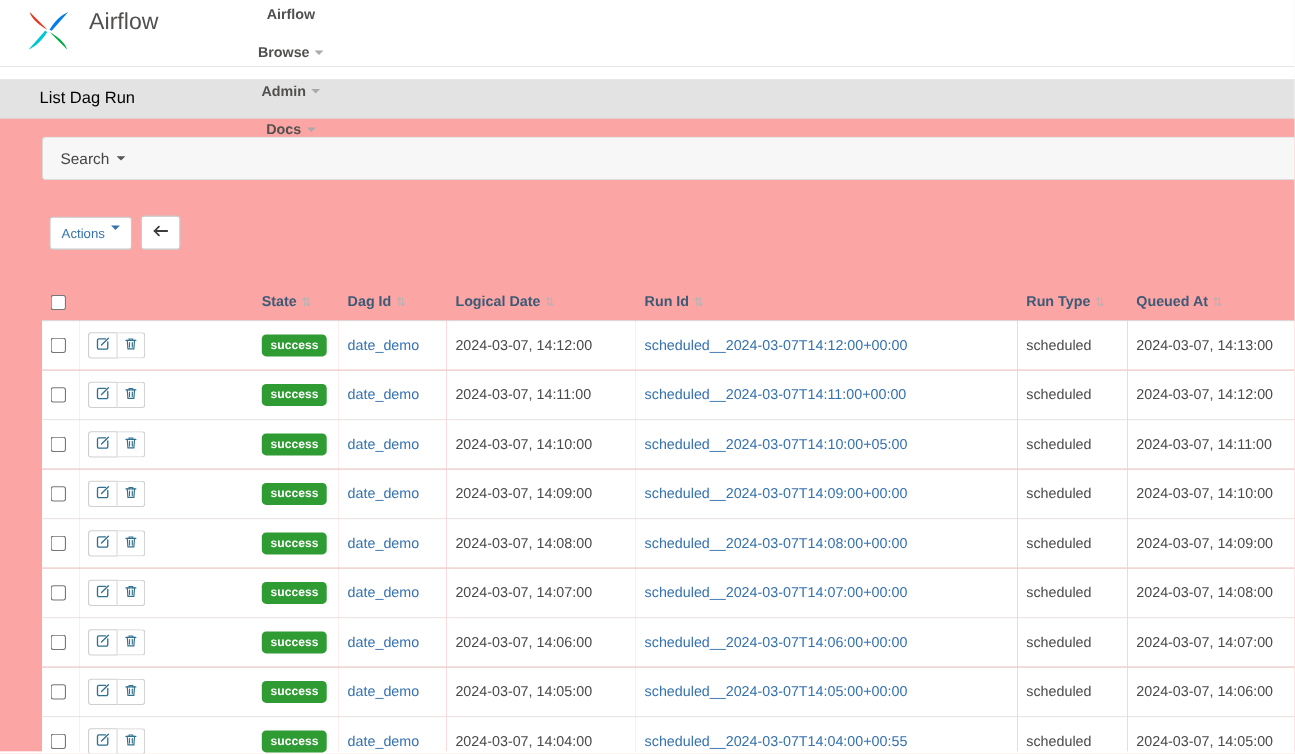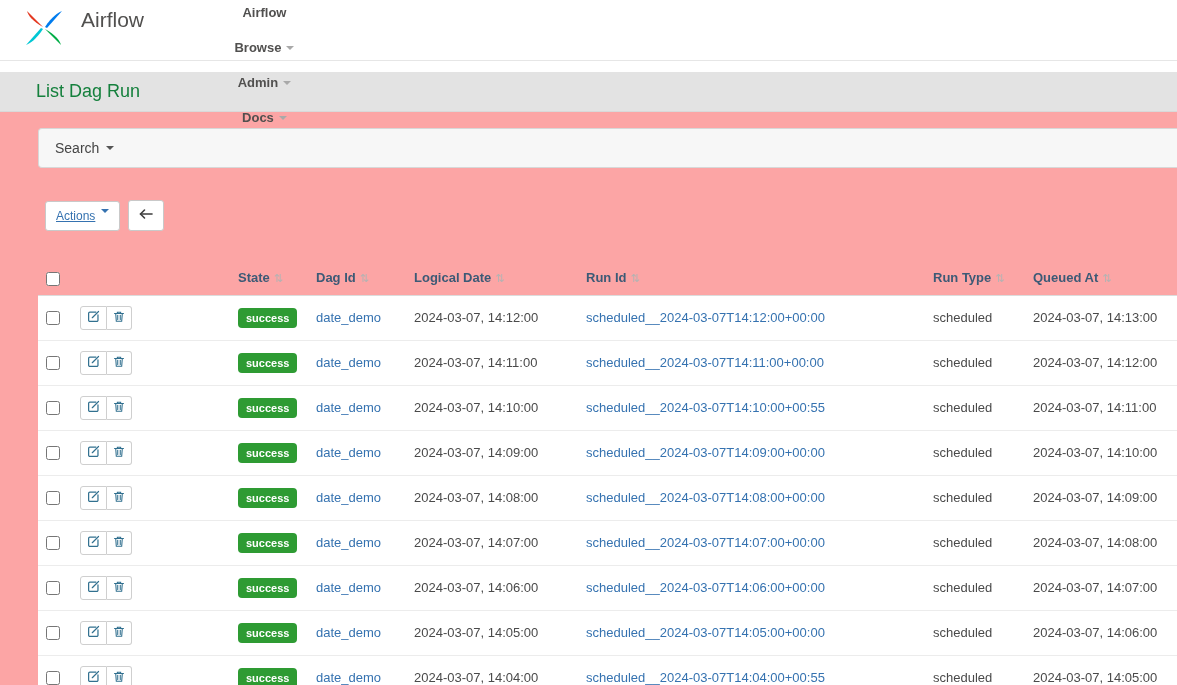--- a/index.html
+++ b/index.html
@@ -15,33 +15,33 @@
   .brand-text { font-size:21px; color:#51504f; }
   .nav { display:flex; align-items:center;flex-direction:column; }
   .nav-item { display:flex; align-items:center; gap:5px; padding:10px 15px;
     font-size:13px; font-weight:bold; color:#51504f; text-decoration:none; cursor:pointer; }
   .caret { width:0; height:0; border-left:4px solid transparent; border-right:4px solid transparent;
     border-top:4px solid #a9a9a9; display:inline-block; }
 
   
   .band-gap { height:11px; background:#fff; }
   .page-band { background:#e3e3e3; padding:9px 36px; border-bottom:1px solid #d9d9d9; }
-  .page-band h1 { font-size:18px; font-weight:normal; color:#15803d; }
+  .page-band h1 { font-size:15px; font-weight:normal; color:#000000; }
 
   
   .content { background:#fca5a5; height:calc(685px - 61px - 11px - 38px); }
   .search-panel { margin:0 0 0 38px; padding:11px 16px; background:#f7f7f7;
     border:1px solid #d8d8d8; border-right:none; border-radius:4px 0 0 4px;
     font-size:14px; color:#454545; display:flex; align-items:center; gap:7px; cursor:pointer;
     position:relative; top:16px; }
   .search-panel .caret { border-top-color:#555; }
 
   .toolbar { margin:48px 0 0 45px; display:flex; gap:8px; align-items:center; }
   .btn { background:#fff; border:1px solid #c9c9c9; border-radius:3px; cursor:pointer;
-    display:inline-flex; align-items:flex-start; gap:6px;text-decoration:underline; }
+    display:inline-flex; align-items:flex-start; gap:6px; }
   .btn.actions { padding:7px 10px; font-size:12px; color:var(--link); }
   .btn.actions .caret { border-top-color:var(--link); }
   .btn.back { padding:6px 9px; color:#3d3d3d; }
 
   
   table.grid { margin-left:38px; width:calc(100% - 38px); border-collapse:collapse;
     table-layout:fixed; margin-top:30px; font-size:13px; }
   col.c-check{width:34px} col.c-actions{width:158px} col.c-state{width:78px}
   col.c-dagid{width:98px} col.c-logical{width:172px} col.c-runid{width:347px}
   col.c-runtype{width:100px}
@@ -268,21 +268,21 @@
               <path d="M6.3 6.5 V12"></path>
                     <path d="M9.7 6.5 V12"></path>
             </svg>
           </span>
         </button>
       </span>
     </td>
     <td><span class="badge">success</span></td>
     <td><a class="link">date_demo</a></td>
     <td><span>2024-03-07, 14:10:00</span></td>
-    <td><a class="link">scheduled__2024-03-07T14:10:00+00:55</a></td>
+    <td><a class="link">scheduled__2024-03-07T14:10:00+05:00</a></td>
     <td><span>scheduled</span></td>
     <td><span>2024-03-07, 14:11:00</span></td>
   </tr>
 
   <tr>
     <td><input type="checkbox" style=""></td>
     <td>
       <span class="btn-group">
         <button class="icon-btn">
           <span>

